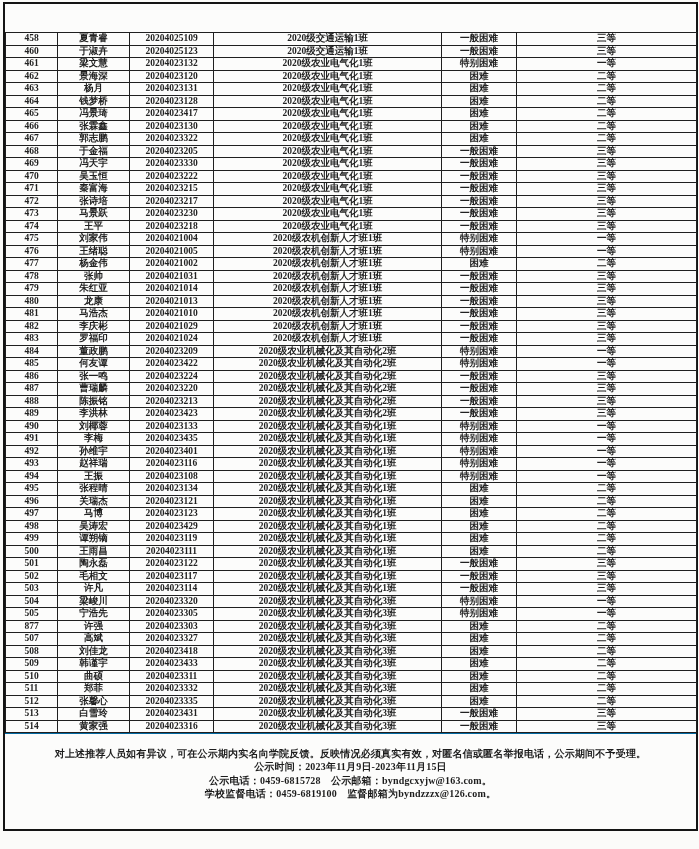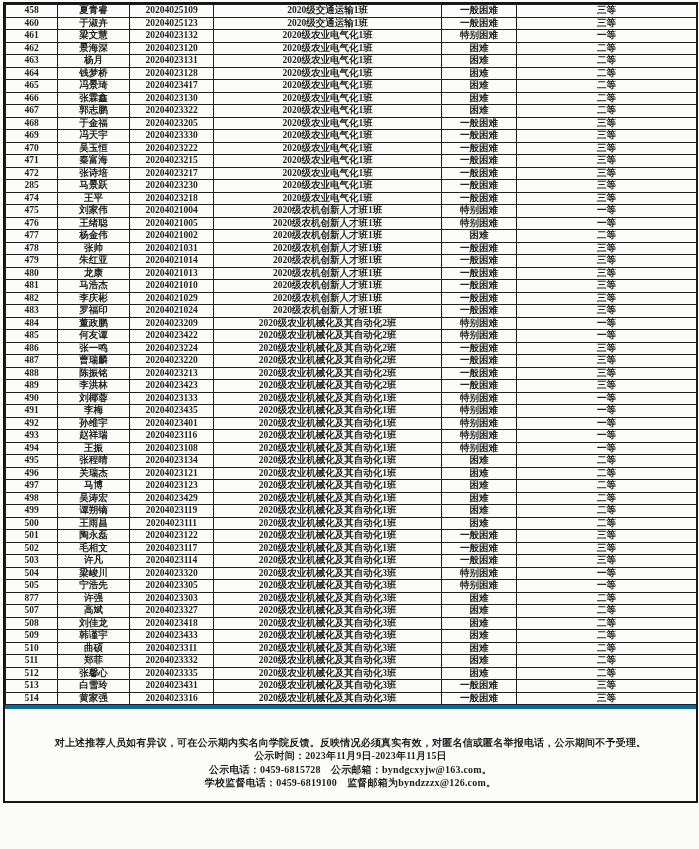--- a/index.html
+++ b/index.html
@@ -13,45 +13,46 @@
   .frame{
     position:absolute;left:3px;top:2px;width:691px;
     border:2px solid #141414;
     background:#fcfcfb;
     box-sizing:content-box;
   }
   table.roster{
     width:100%;
     border-collapse:collapse;
     table-layout:fixed;
+    margin-top:28px;
   }
   table.roster td{
     border:1px solid #1f1f1f;
     height:11.5px;
     padding:0;
     font-size:9.5px;
     font-weight:bold;
     line-height:1;
     text-align:center;
     white-space:nowrap;
     overflow:hidden;
     color:#222;
   }
   .col-no{width:52px;}
   .col-name{width:72px;}
   .col-id{width:84px;}
   .col-class{width:228px;}
   .col-level{width:75px;}
   .col-grade{width:180px;}
   .footer-box{
-    border-top:4px solid #0369a1;
+    border-top:1px solid #0369a1;
     height:96px;
     text-align:center;
     box-sizing:border-box;
-    padding-top:27px;
+    padding-top:13px;
   }
   .footer-box p{
     margin:0;
     font-size:10px;
     font-weight:bold;
     line-height:13.4px;
     color:#1d1d1d;
     letter-spacing:0.2px;
   }
 </style>
@@ -175,21 +176,21 @@
         </tr>
         <tr>
           <td>472</td>
           <td>张诗培</td>
           <td>20204023217</td>
           <td>2020级农业电气化1班</td>
           <td>一般困难</td>
           <td>三等</td>
         </tr>
         <tr>
-          <td>285</td>
+          <td>473</td>
           <td>马景跃</td>
           <td>20204023230</td>
           <td>2020级农业电气化1班</td>
           <td>一般困难</td>
           <td>三等</td>
         </tr>
         <tr>
           <td>474</td>
           <td>王平</td>
           <td>20204023218</td>

